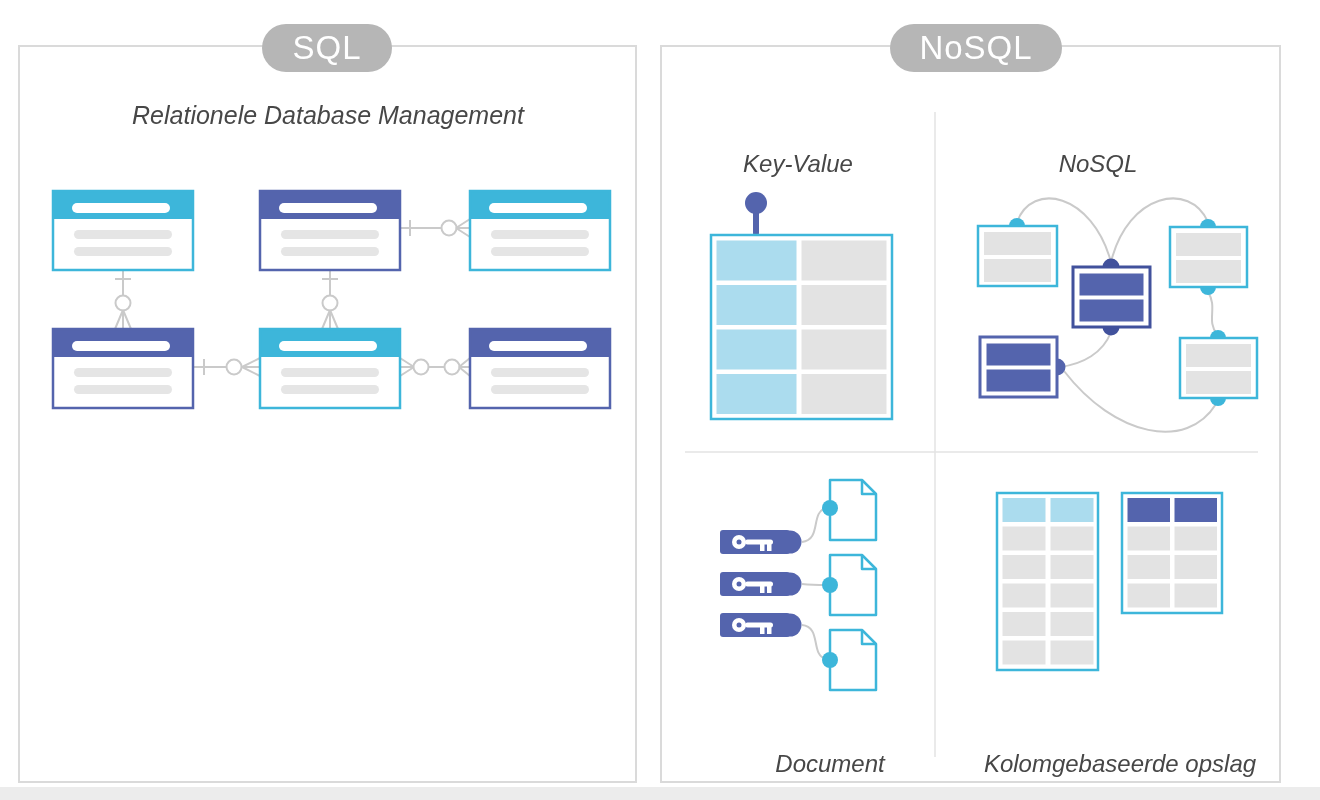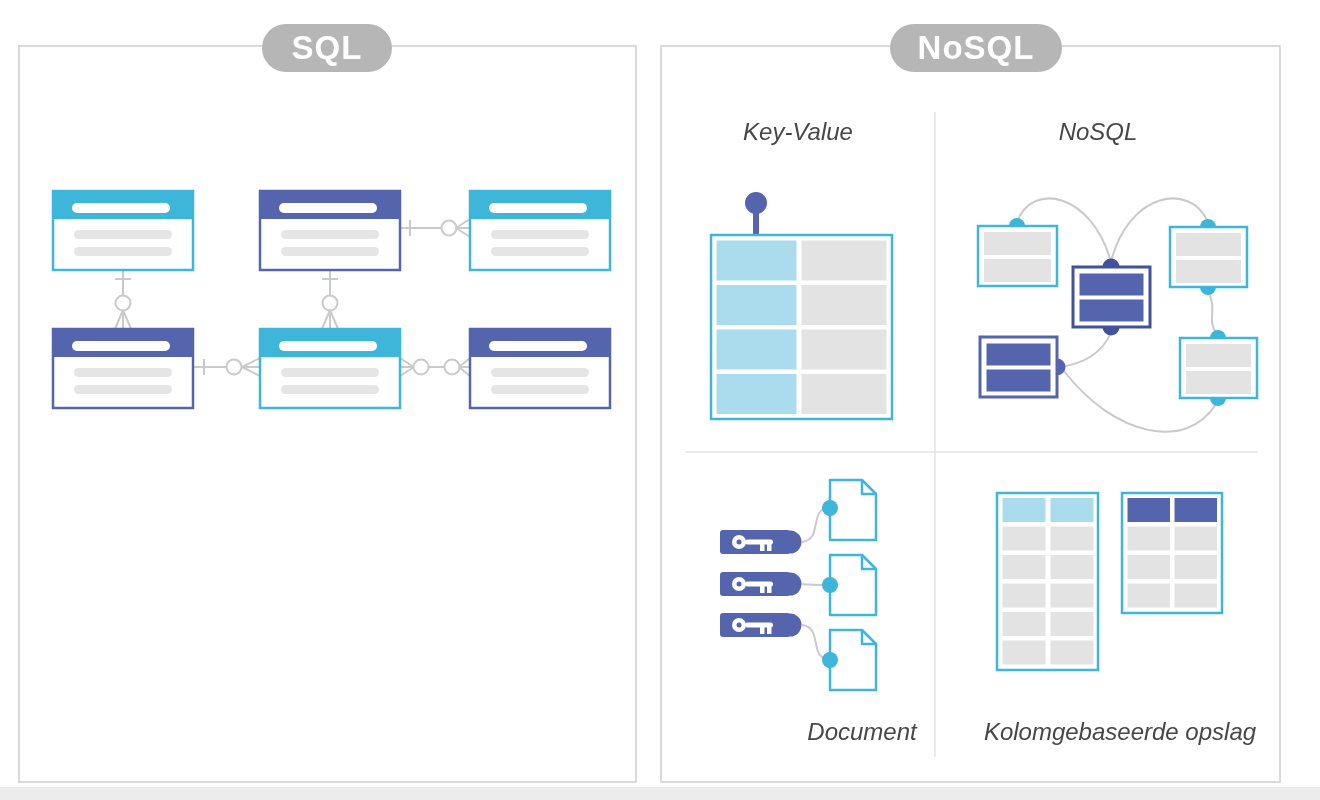--- a/index.html
+++ b/index.html
@@ -5,34 +5,34 @@
   html,body{margin:0;padding:0;background:#ffffff;}
   body{width:1320px;height:800px;position:relative;overflow:hidden;
        font-family:"Liberation Sans",sans-serif;color:#474747;}
 
   .panel{position:absolute;top:45px;height:738px;background:#fff;
          border:2px solid #dadada;box-sizing:border-box;}
   #sql-panel{left:18px;width:619px;}
   #nosql-panel{left:660px;width:621px;}
 
   .badge{position:absolute;top:24px;height:48px;border-radius:24px;
-         background:var(--badge-gray);color:#ffffff;font-weight:bold;
+         background:var(--badge-gray);color:#ffffff;font-weight:normal;
          font-size:33px;letter-spacing:1px;display:flex;align-items:center;
          justify-content:center;z-index:5;}
   #sql-badge{left:262px;width:130px;}
   #nosql-badge{left:890px;width:172px;justify-content:center;}
 
   .diagram-title{position:absolute;left:18px;width:620px;top:100px;
          text-align:center;font-style:italic;font-size:25px;line-height:30px;
          color:var(--text);}
   .quad-label{position:absolute;font-style:italic;font-size:24px;
-         text-align:center;color:var(--text);}
+         text-align:center;color:var(--text);margin-top:32px;}
   #label-keyvalue{left:660px;width:276px;top:118px;}
   #label-graaf{left:936px;width:324px;top:118px;}
-  #label-document{left:700px;width:324px;top:718px;}
+  #label-document{left:668px;width:324px;top:718px;}
   #label-kolom{left:936px;width:368px;top:718px;}
 
   .dsvg{position:absolute;display:block;}
   #sql-svg{left:18px;top:45px;}
   #nosql-svg{left:660px;top:45px;}
 
   
   .ent-stroke-cy{fill:none;stroke:var(--cyan);stroke-width:2.5;}
   .ent-stroke-in{fill:none;stroke:var(--indigo);stroke-width:2.5;}
   .hd-cy{fill:var(--cyan);}  .hd-in{fill:var(--indigo);}
@@ -64,20 +64,21 @@
 </style>
 </head>
 <body>
 
 <div class="panel" id="sql-panel"></div>
 <div class="badge" id="sql-badge">
   <span>SQL</span>
 </div>
 
 <div class="diagram-title">
+  <div>Relationele Database Management</div>
 </div>
 
 <svg id="sql-svg" class="dsvg" width="619" height="738" viewBox="0 0 619 738">
 
   <g>
     <path class="rel" d="M105,225 V284"></path>
     <path class="rel" d="M97,234 H113"></path>
     <circle class="relc" cx="105" cy="258" r="7.5"></circle>
     <path class="rel" d="M105,265 L97,284 M105,265 L105,284 M105,265 L113,284"></path>
   </g>

